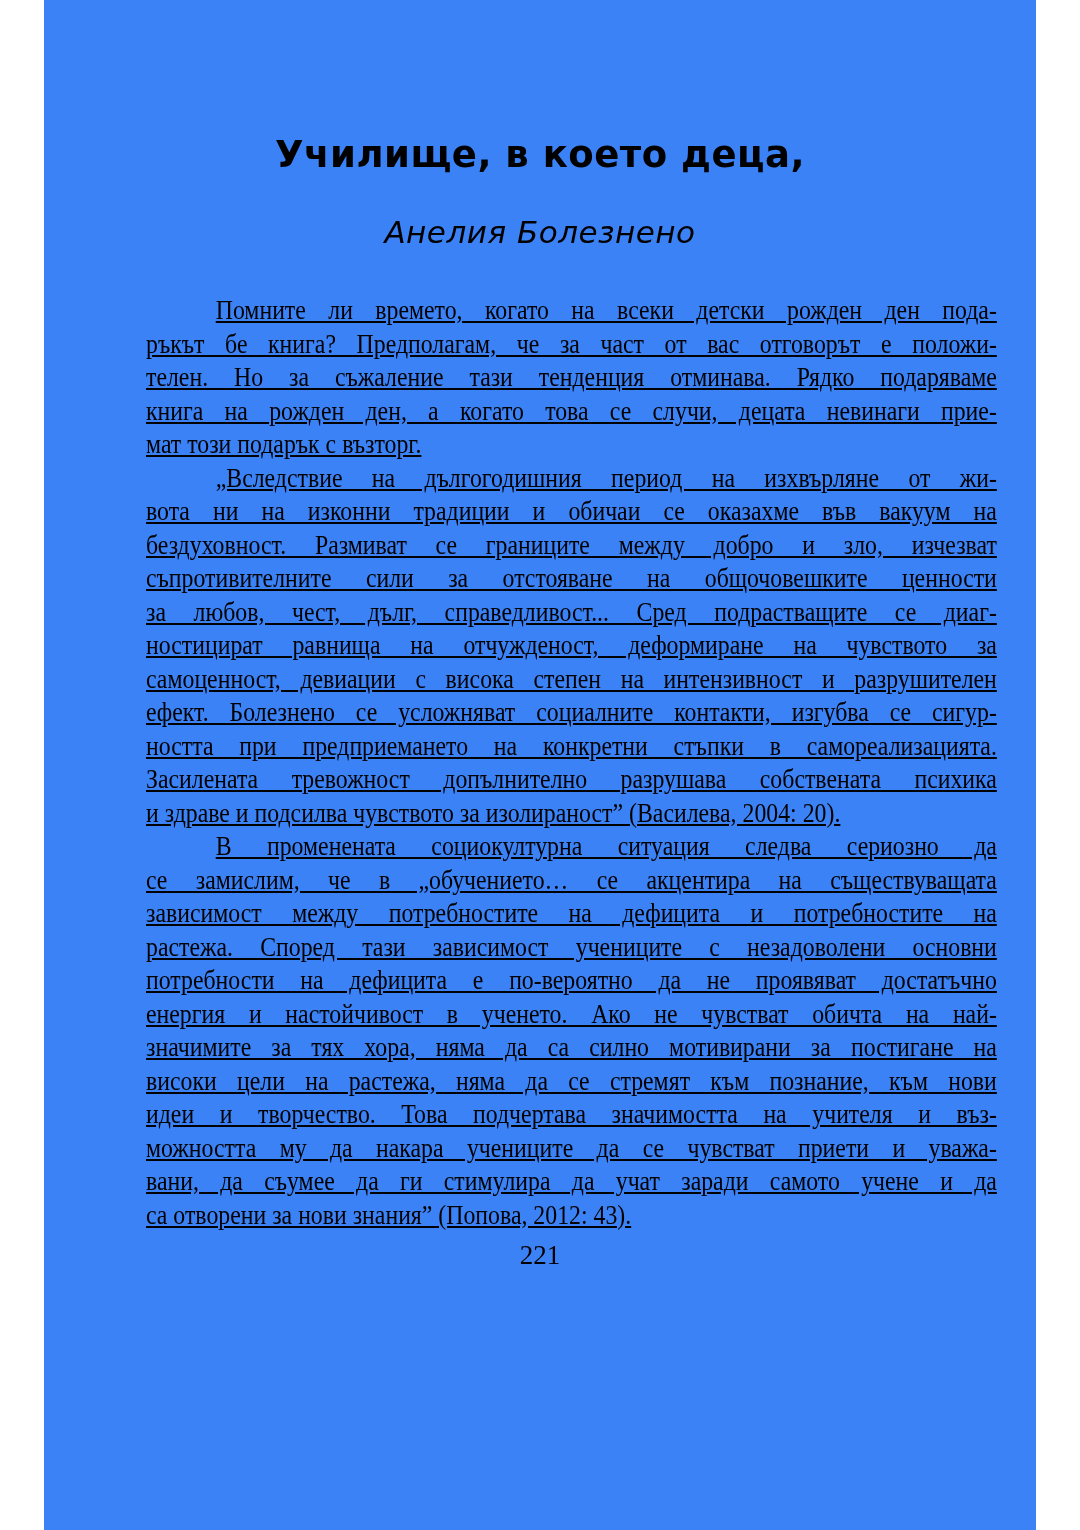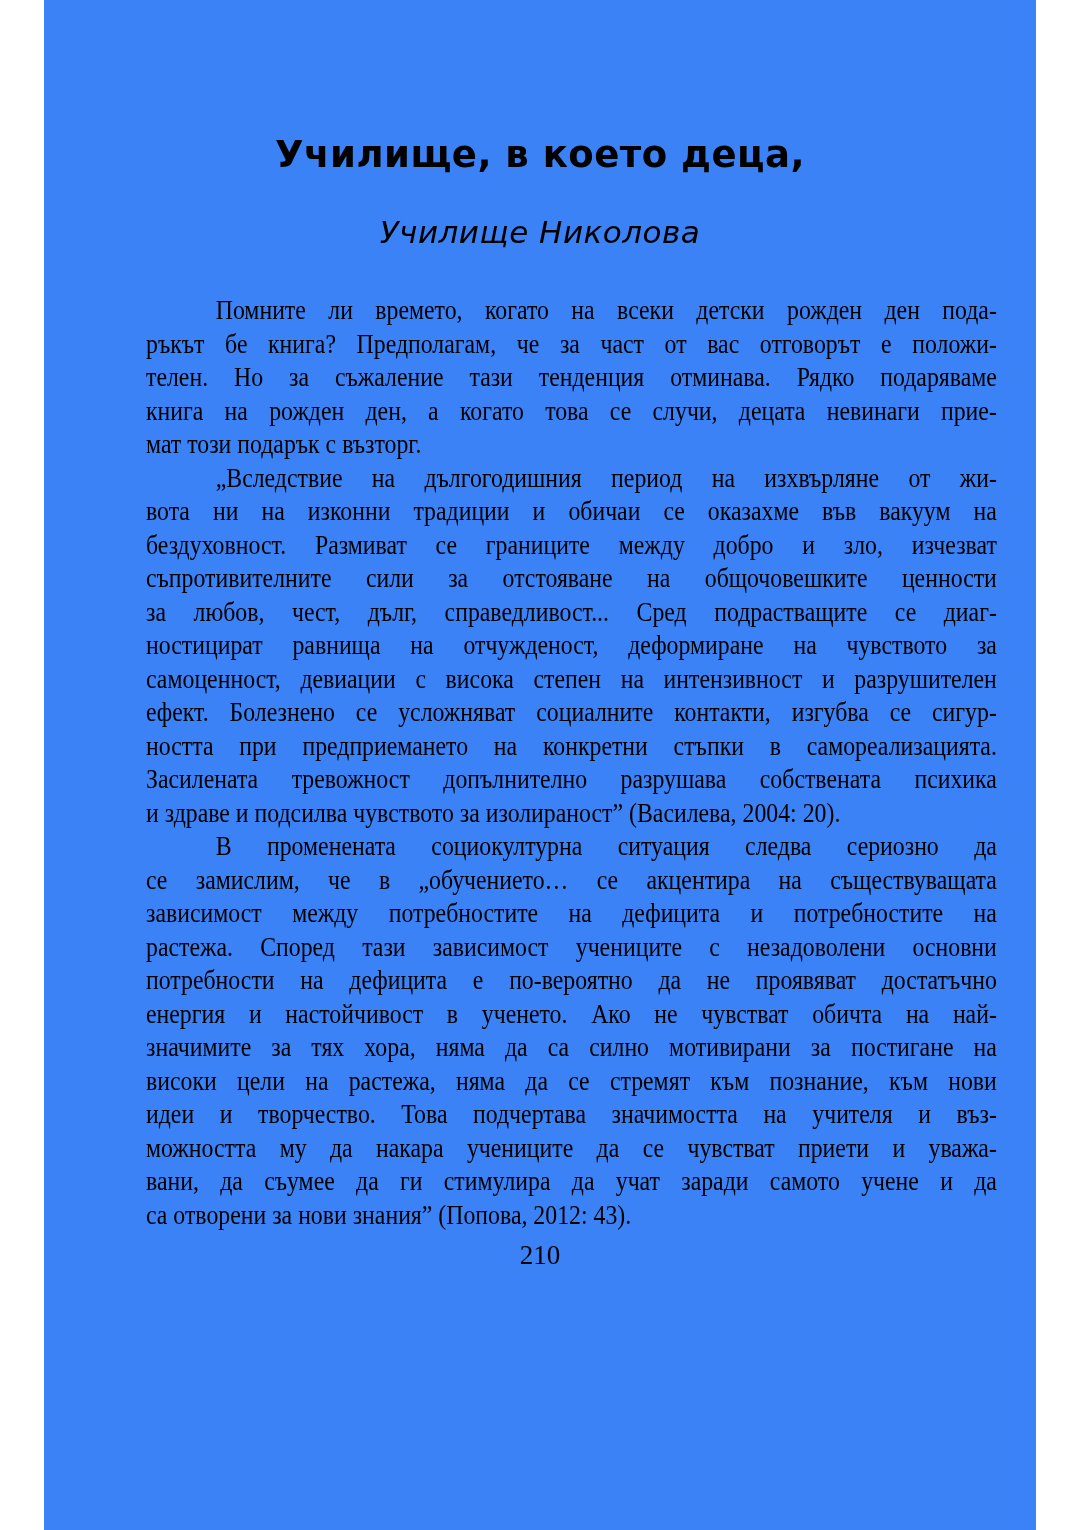--- a/index.html
+++ b/index.html
@@ -31,20 +31,21 @@
     text-align: center;
     font-family: "DejaVu Sans", sans-serif;
     font-style: italic;
     font-size: 31px;
     line-height: 38px;
     letter-spacing: 0.5px;
   }
   .body-text {
     margin: 42px 0 0 102px;
     width: 851px;
+    text-decoration: underline;
   }
   .line {
     width: 1001px;               
     transform: scaleX(0.85);     
     transform-origin: 0 50%;
     font-size: 28px;
     line-height: 33.5px;
     text-align: justify;
     text-align-last: justify;
   }
@@ -59,21 +60,21 @@
 </style>
 </head>
 <body>
 
 <div class="page">
 
   <div class="title">
     <div>Училище, в което деца,</div>
   </div>
 
-  <div class="author">Училище Николова</div>
+  <div class="author">Анелия Болезнено</div>
 
   <div class="body-text">
 
   <div>
         <div class="line first">Помните ли времето, когато на всеки детски рожден ден пода-</div>
         <div class="line">ръкът бе книга? Предполагам, че за част от вас отговорът е положи-</div>
         <div class="line">телен. Но за съжаление тази тенденция отминава. Рядко подаряваме</div>
         <div class="line">книга на  рожден ден, а когато това се случи, децата невинаги прие-</div>
         <div class="line last">мат този подарък с възторг.</div>
       </div>
@@ -99,15 +100,15 @@
         <div class="line">енергия и настойчивост в ученето. Ако не чувстват обичта на най-</div>
         <div class="line">значимите за тях хора, няма да са силно мотивирани за постигане на</div>
         <div class="line">високи цели на растежа, няма да се стремят към познание, към нови</div>
         <div class="line">идеи и творчество. Това подчертава значимостта на учителя и въз-</div>
         <div class="line">можността му да накара учениците да се чувстват приети и уважа-</div>
         <div class="line">вани, да съумее да ги стимулира да учат заради самото учене и да</div>
         <div class="line last">са отворени за нови знания” (Попова, 2012: 43).</div>
       </div>
     </div>
 
-  <div class="page-number">210</div>
+  <div class="page-number">221</div>
 
 </div>
 
 </body></html>

